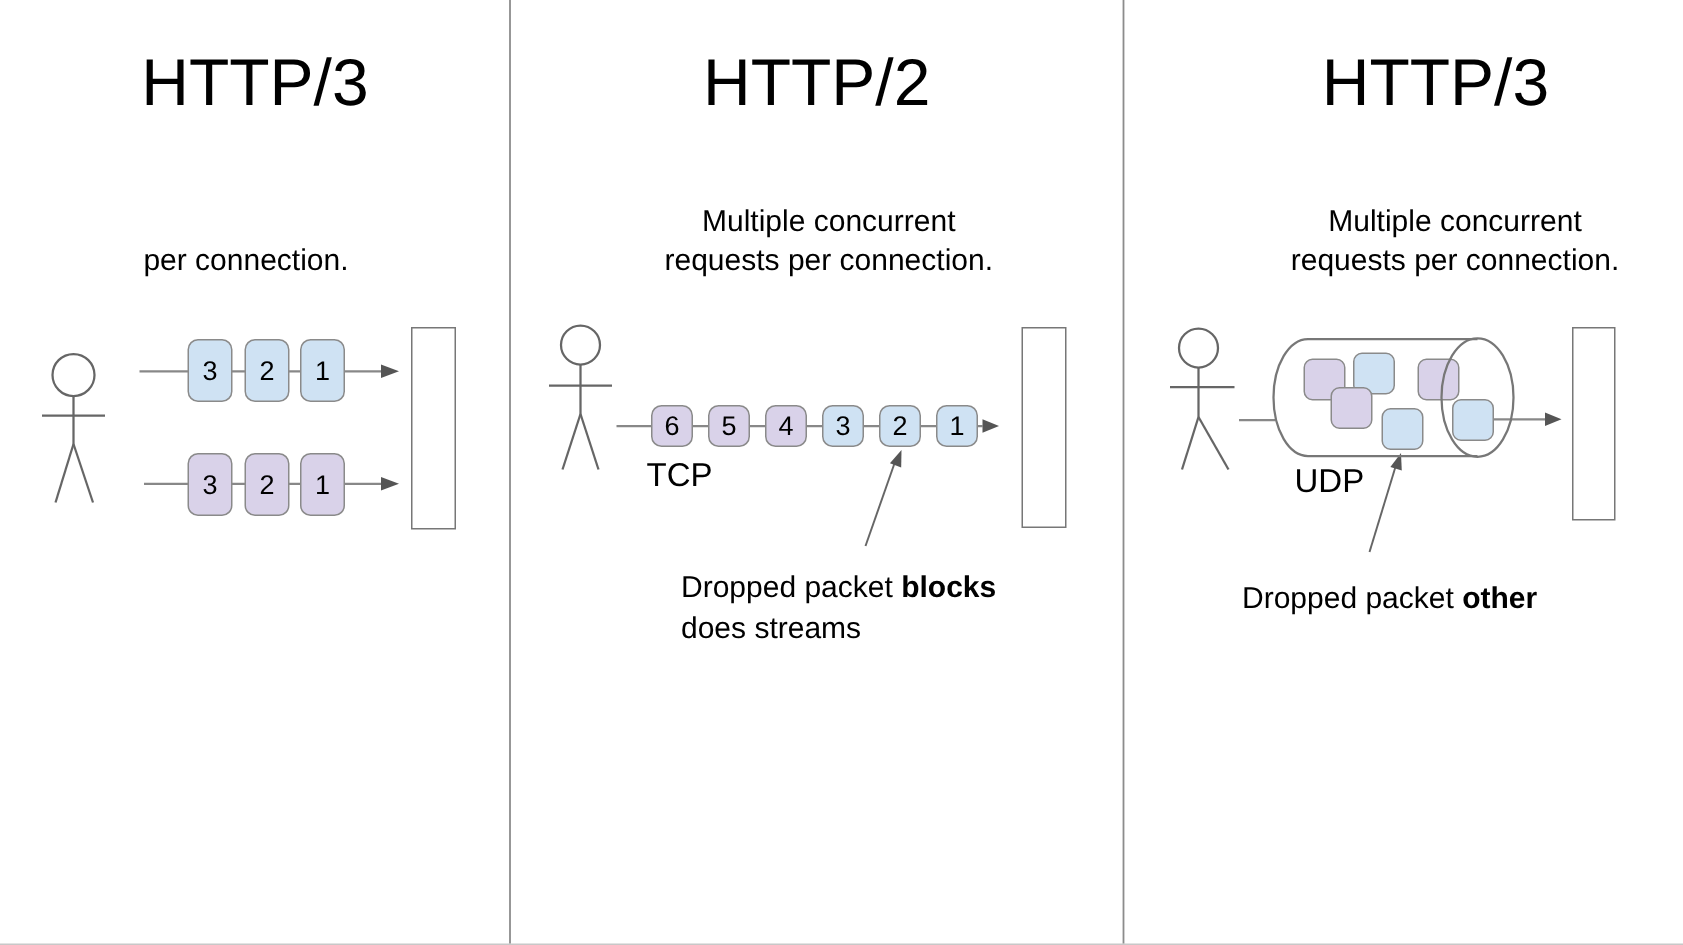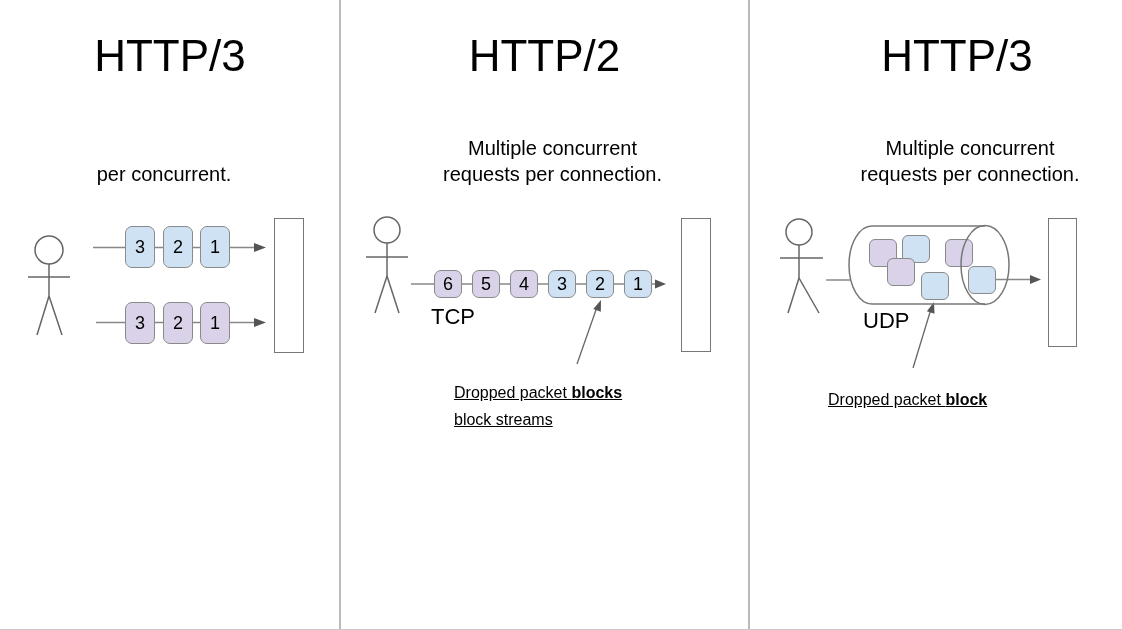--- a/index.html
+++ b/index.html
@@ -37,21 +37,21 @@
   .purple{background:var(--packet-purple,#d9d2e9);}
   .sq{
     position:absolute;width:28px;height:28px;box-sizing:border-box;
     border:1.5px solid #8a8a8a;border-radius:6px;z-index:2;
   }
   .server{
     position:absolute;box-sizing:border-box;background:#fff;
     border:1.5px solid #777;z-index:2;
   }
   .proto-label{position:absolute;font-size:22px;line-height:17px;z-index:2;}
-  .annot{position:absolute;font-size:16px;line-height:27px;z-index:2;white-space:nowrap;text-decoration:underline;}
+  .annot{position:absolute;font-size:20px;line-height:27px;z-index:2;white-space:nowrap;}
   .annot b{font-weight:bold;}
 </style>
 </head>
 <body>
 
 <div id="canvas">
 
   <svg class="art" width="1122" height="630" viewBox="0 0 1122 630">
 
     <line x1="340" y1="0" x2="340" y2="630" stroke="#8c8c8c" stroke-width="1.2"></line>
@@ -110,21 +110,21 @@
     <g>
       <line x1="913" y1="368" x2="931" y2="309" stroke="#666" stroke-width="1.3"></line>
       <polygon points="934,302 934.5,313.7 926.9,311.3" fill="#555"></polygon>
     </g>
   </svg>
 
   <div class="panel" id="panel-1">
     <div class="title">HTTP/3</div>
     <div class="subtitle">
       <br>
-      <span>per concurrent.</span>
+      <span>per connection.</span>
     </div>
 
     <div class="packet tall blue" style="left:125px;top:226px">3</div>
     <div class="packet tall blue" style="left:163px;top:226px">2</div>
     <div class="packet tall blue" style="left:200px;top:226px">1</div>
 
     <div class="packet tall purple" style="left:125px;top:302px">3</div>
     <div class="packet tall purple" style="left:163px;top:302px">2</div>
     <div class="packet tall purple" style="left:200px;top:302px">1</div>
 
@@ -144,21 +144,21 @@
     <div class="packet square blue" style="left:208px;top:270px">3</div>
     <div class="packet square blue" style="left:246px;top:270px">2</div>
     <div class="packet square blue" style="left:284px;top:270px">1</div>
 
     <div class="proto-label" style="left:91px;top:308px">TCP</div>
 
     <div class="server" style="left:341px;top:218px;width:30px;height:134px"></div>
 
     <div class="annot" style="left:114px;top:379px">
       <div><span>Dropped packet </span><b>blocks</b></div>
-      <div><span>block streams</span></div>
+      <div><span>does streams</span></div>
     </div>
   </div>
 
   <div class="panel" id="panel-3">
     <div class="title">HTTP/3</div>
     <div class="subtitle">
       <span>Multiple concurrent</span><br>
       <span>requests per connection.</span>
     </div>
 
@@ -167,21 +167,21 @@
     <div class="sq purple" style="left:138px;top:258px"></div>
     <div class="sq blue" style="left:172px;top:272px"></div>
     <div class="sq purple" style="left:196px;top:239px"></div>
     <div class="sq blue" style="left:219px;top:266px"></div>
 
     <div class="proto-label" style="left:114px;top:312px">UDP</div>
 
     <div class="server" style="left:299px;top:218px;width:29px;height:129px"></div>
 
     <div class="annot" style="left:79px;top:386px">
-      <div><span>Dropped packet </span><b>block</b></div>
+      <div><span>Dropped packet </span><b>other</b></div>
     </div>
   </div>
 
   <svg class="overlay" width="1122" height="630" viewBox="0 0 1122 630">
     <g stroke="#777" stroke-width="1.5" fill="none">
       <path d="M 872 226 A 23 39 0 0 0 872 304"></path>
       <line x1="872" y1="226" x2="985" y2="226"></line>
       <line x1="872" y1="304" x2="985" y2="304"></line>
       <ellipse cx="985" cy="265" rx="24" ry="39.5"></ellipse>
     </g>

